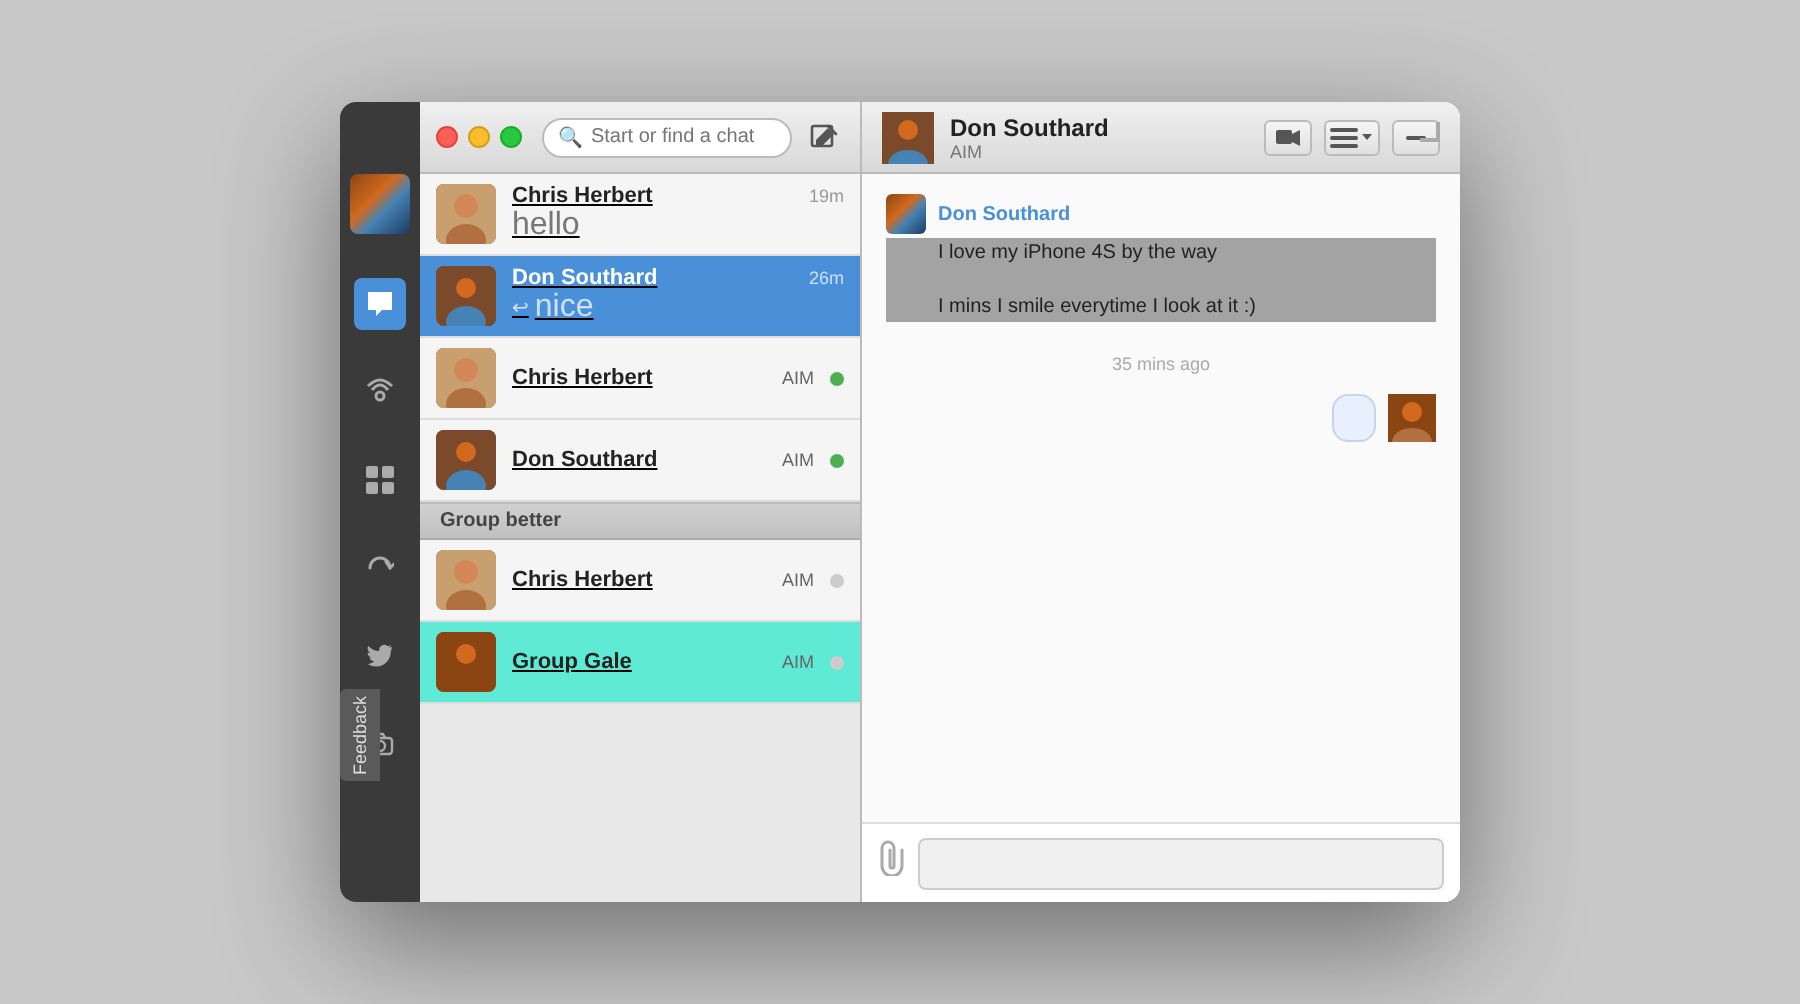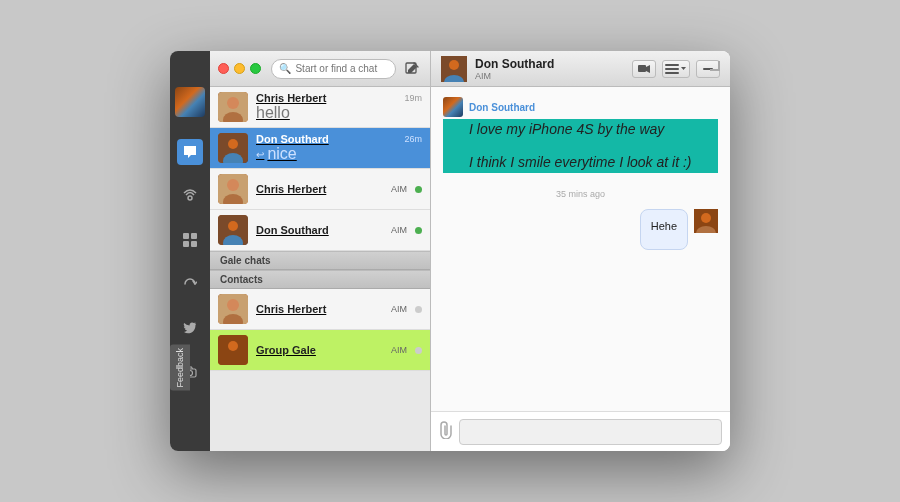--- a/index.html
+++ b/index.html
@@ -323,27 +323,26 @@
     }
     .msg-sender-avatar-small {
       width: 20px;
       height: 20px;
       border-radius: 3px;
       background: linear-gradient(135deg, #8B4513 0%, #D2691E 40%, #4682B4 60%, #1E3A5F 100%);
       flex-shrink: 0;
     }
 
     .msg-bubble-incoming {
-      background: #14b8a6;
+      background: #a3a3a3;
       border: none;
-      font-size: 14px;
+      font-size: 10px;
       color: #222;
       line-height: 1.5;
       padding: 0;
-      font-style: italic;
     }
 
     .msg-bubble-outgoing {
       background: #e8f0fe;
       border: 1px solid #c5d5f0;
       border-radius: 8px;
       padding: 8px 10px;
       font-size: 11px;
       color: #222;
       line-height: 1.5;
@@ -409,21 +408,21 @@
       color: #aaa;
       cursor: nw-resize;
     }
 
     
     .group-gale-row {
       display: flex;
       align-items: center;
       padding: 5px 8px;
       gap: 8px;
-      background: #bef264;
+      background: #5eead4;
       border-bottom: 1px solid #ddd;
       cursor: pointer;
     }
   </style>
 </head>
 <body>
 
 <div class="window-wrapper">
 
   <div class="sidebar-icons">
@@ -549,24 +548,23 @@
           <ellipse cx="15" cy="28" rx="10" ry="8" fill="#4682B4"></ellipse>
         </svg>
       </div>
       <div class="chat-info">
         <div class="chat-name">Don Southard</div>
       </div>
       <span class="aim-badge">AIM</span>
       <div class="online-dot"></div>
     </div>
 
-    <div class="section-header">Gale chats</div>
-
-
-    <div class="section-header">Contacts</div>
+    <div class="section-header">Group better</div>
+
+
 
     <div class="chat-item">
       <div class="chat-avatar avatar-chris">
         <svg width="30" height="30" viewBox="0 0 30 30">
           <rect width="30" height="30" fill="#c8a070"></rect>
           <circle cx="15" cy="11" r="6" fill="#d4885a"></circle>
           <ellipse cx="15" cy="28" rx="10" ry="8" fill="#b07040"></ellipse>
         </svg>
       </div>
       <div class="chat-info">
@@ -634,29 +632,28 @@
 
       <div class="msg-group">
         <div class="msg-sender-name">
           <div class="msg-sender-avatar-small"></div>
           <span>Don Southard</span>
         </div>
         <div class="msg-bubble-incoming" style="padding-left:26px;">
           <div>I love my iPhone 4S by the way</div>
           <div style="height:6px;"></div>
           <div style="height:6px;"></div>
-          <div>I think I smile everytime I look at it :)</div>
+          <div>I mins I smile everytime I look at it :)</div>
         </div>
       </div>
 
       <div class="timestamp-row">35 mins ago</div>
 
       <div class="outgoing-row">
         <div class="msg-bubble-outgoing">
-          <div>Hehe</div>
           <div style="height:6px;"></div>
         </div>
         <div class="outgoing-avatar">
           <svg width="24" height="24" viewBox="0 0 24 24">
             <rect width="24" height="24" fill="#8B4513"></rect>
             <circle cx="12" cy="9" r="5" fill="#D2691E"></circle>
             <ellipse cx="12" cy="24" rx="10" ry="7" fill="#b07040"></ellipse>
           </svg>
         </div>
       </div>

